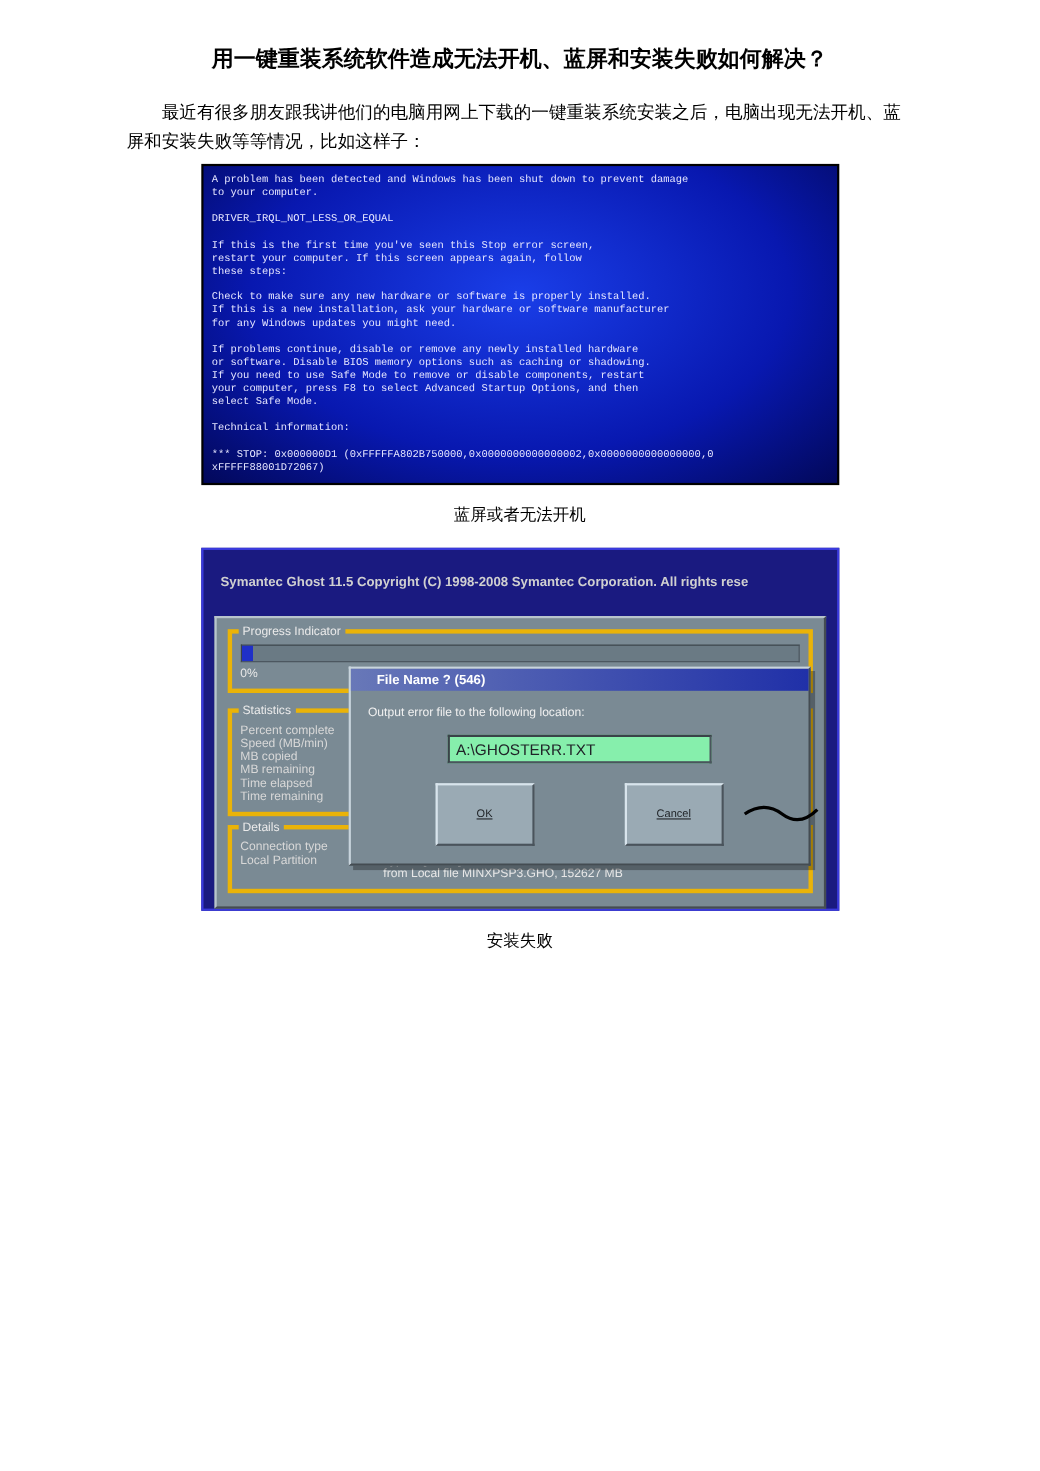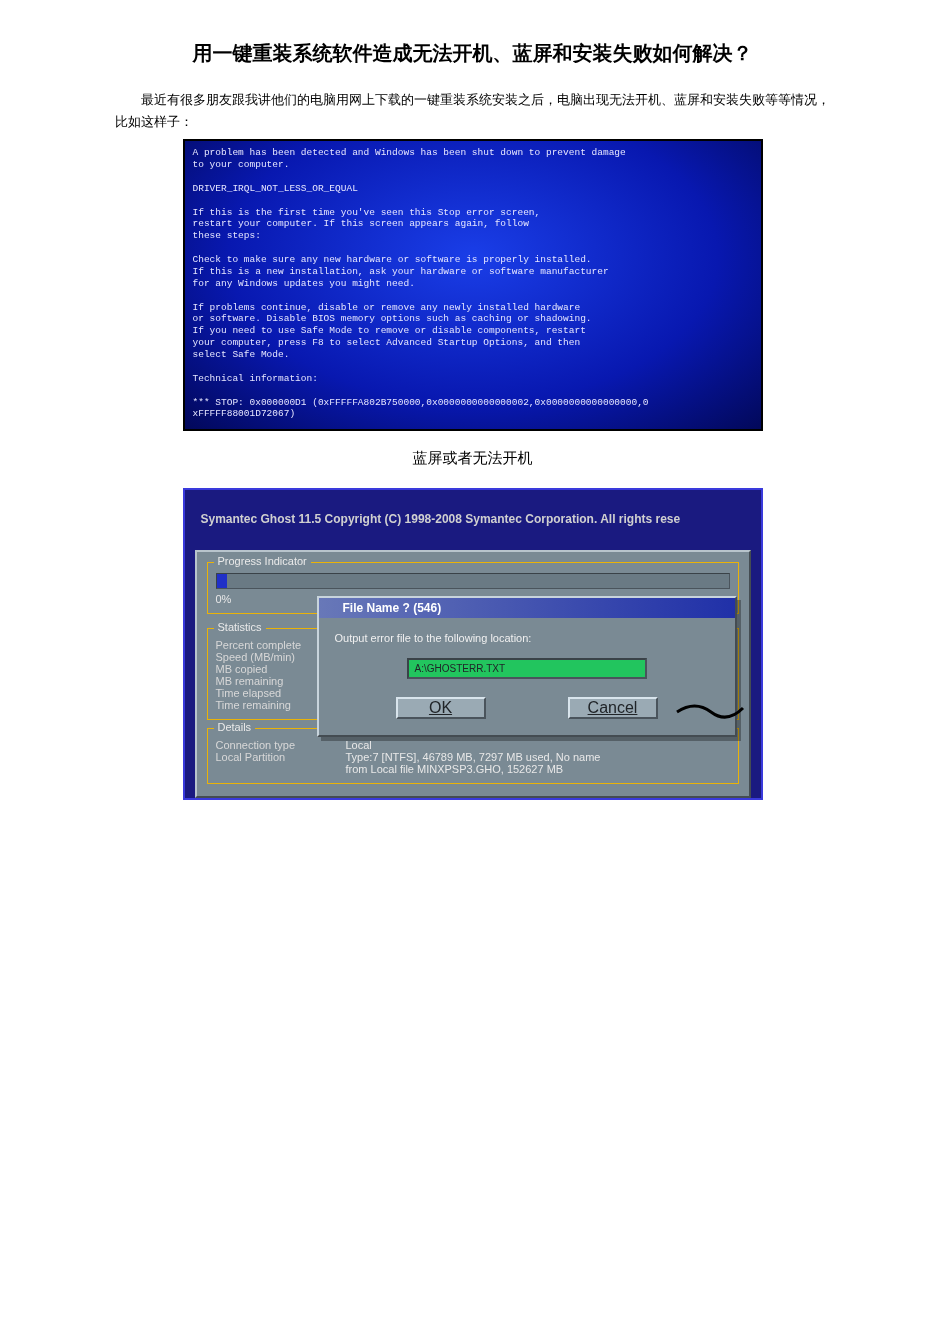--- a/index.html
+++ b/index.html
@@ -13,21 +13,21 @@
   .page {
     padding: 40px 115px 0 115px;
   }
   .title {
     text-align: center;
     font-size: 20px;
     font-weight: bold;
     margin-bottom: 22px;
   }
   .intro {
-    font-size: 13px;
+    font-size: 16px;
     line-height: 1.7;
     text-indent: 2em;
     margin-bottom: 6px;
   }
   .caption {
     text-align: center;
     font-size: 15px;
     margin: 18px 0 20px 0;
   }
 
@@ -71,21 +71,21 @@
   }
   .ghost-window {
     background: #7a8a94;
     border: 2px solid #444c52;
     border-top-color: #b8c4cc;
     border-left-color: #b8c4cc;
     padding: 10px 10px 4px 10px;
     position: relative;
   }
   .fieldset {
-    border: 1px solid #eab308;
+    border: 4px solid #eab308;
     padding: 10px 8px 8px 8px;
     margin-bottom: 8px;
     position: relative;
   }
   .fieldset .legend {
     position: absolute;
     top: -8px;
     left: 6px;
     background: #7a8a94;
     padding: 0 4px;
@@ -126,45 +126,45 @@
     font-weight: bold;
     font-size: 12px;
     padding: 3px 24px;
   }
   .dlg-body {
     padding: 14px 16px 16px 16px;
     color: #f0f0f0;
   }
   .dlg-prompt { margin-bottom: 14px; }
   .dlg-input {
-    background: #22c55e;
+    background: #86efac;
     border: 2px solid #4a545c;
     border-top-color: #3a4248;
     border-left-color: #3a4248;
     padding: 3px 6px;
     color: #202428;
     width: 240px;
     margin: 0 auto 18px auto;
-    font-size: 10px;
+    font-size: 14px;
   }
   .dlg-btn-row {
     display: flex;
     justify-content: space-around;
     padding: 0 20px;
   }
   .dlg-btn {
     background: #9aaab4;
     border: 2px solid #4a545c;
     border-top-color: #d8e4ec;
     border-left-color: #d8e4ec;
-    padding: 0 6px;
+    padding: 21px 6px;
     width: 90px;
     text-align: center;
     color: #202428;
-    font-size: 16px;
+    font-size: 10px;
     text-decoration: underline;
   }
   .scribble {
     position: absolute;
     right: 4px;
     bottom: 70px;
     width: 70px;
     height: 30px;
   }
 </style>
@@ -272,14 +272,15 @@
         </div>
       </div>
 
       <svg class="scribble" viewBox="0 0 70 30">
         <path d="M2 16 Q 20 4 36 16 Q 52 28 68 12" stroke="#000" stroke-width="3" fill="none"></path>
       </svg>
 
     </div>
   </div>
 
+  <p class="caption">安装失败</p>
 
 </div>
 
 </body></html>

